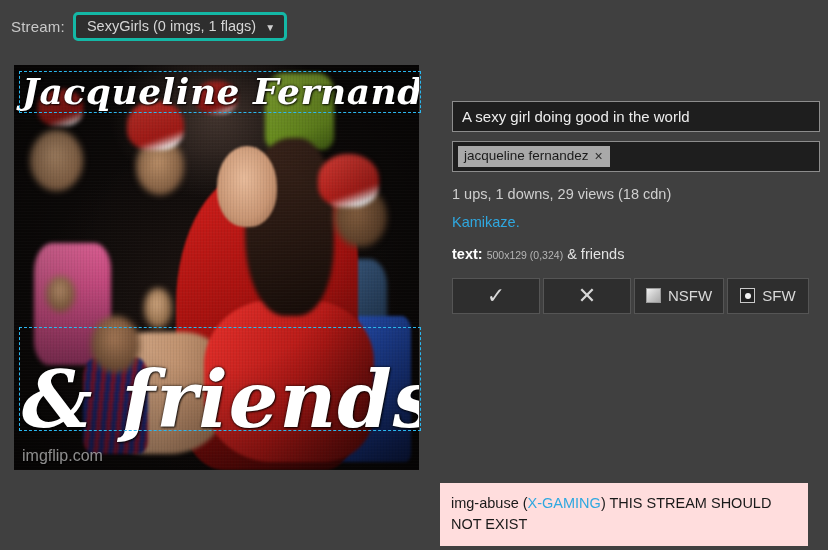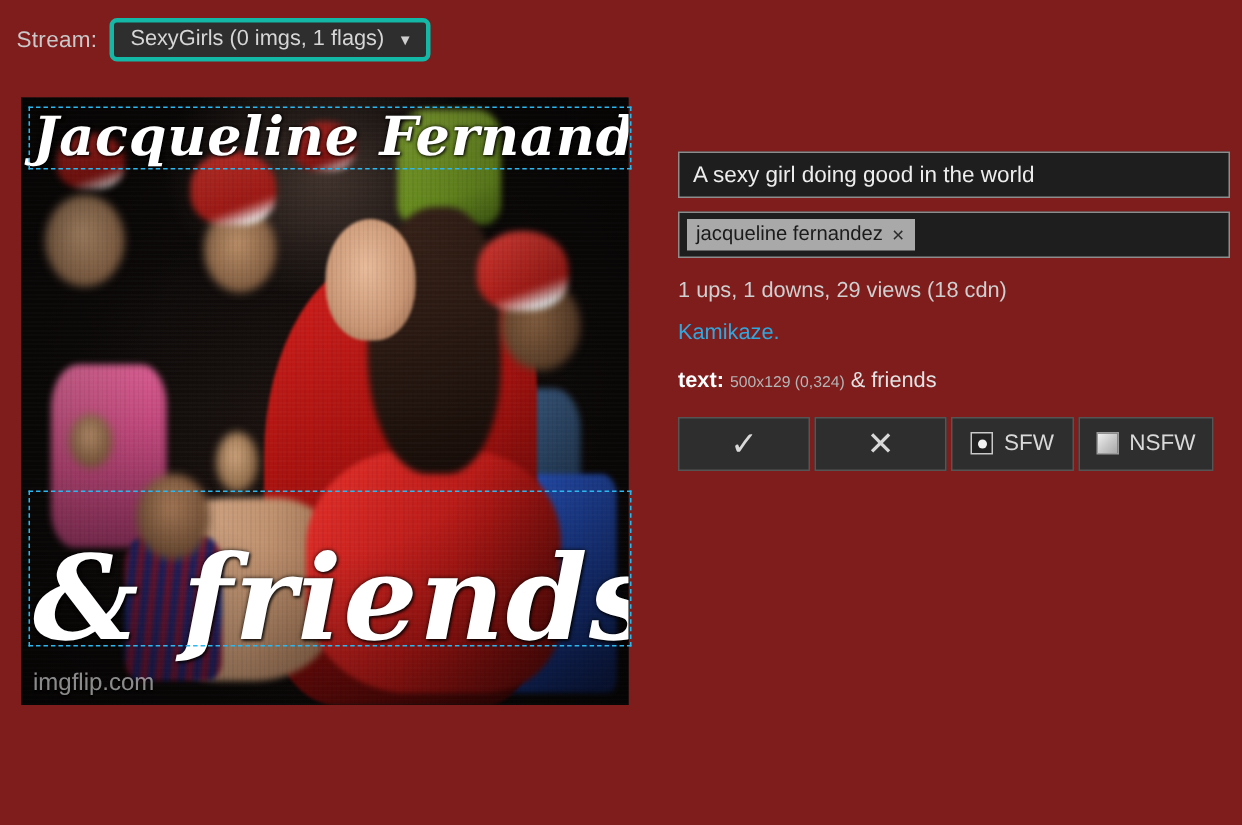--- a/index.html
+++ b/index.html
@@ -2,21 +2,21 @@
 <html><head>
 <meta charset="utf-8">
 <style>
   * { box-sizing: border-box; margin: 0; padding: 0; }
   html, body {
     width: 828px; height: 550px;
     background: #121212;
     font-family: "Liberation Sans", sans-serif;
     overflow: hidden;
   }
-  .page { position: relative; width: 828px; height: 550px; background: #7f1d1d; }
+  .page { position: relative; width: 828px; height: 550px; background: #404040; }
 
   
   .header { position: absolute; left: 0; top: 0; width: 828px; height: 52px; display: flex; align-items: center; }
   .stream-label {
     margin-left: 11px; color: #c9c9c9; font-size: 15px; letter-spacing: .2px;
   }
   .stream-select {
     margin-left: 8px; height: 29px; display: flex; align-items: center;
     background: #2e2e2e; border: 3px solid #14b8a6; border-radius: 5px;
     padding: 0 9px 0 11px; color: #d6d6d6; font-size: 14.5px; cursor: pointer;
@@ -272,26 +272,29 @@
       </div>
     </div>
 
     <div class="btn-row">
       <div class="btn approve">
         <span>✓</span>
       </div>
       <div class="btn reject">
         <span>✕</span>
       </div>
+      <div class="btn nsfw">
+        <span class="box-icon off"></span>
+        <span>NSFW</span>
+      </div>
       <div class="btn sfw">
         <span class="box-icon on"></span>
         <span>SFW</span>
       </div>
-      <div class="btn nsfw">
-        <span class="box-icon off"></span>
-        <span>NSFW</span>
-      </div>
     </div>
 
   </div>
 
+  <div class="alert">
+    <span>img-abuse (</span><a class="link">X-GAMING</a><span>) THIS STREAM SHOULD NOT EXIST</span>
+  </div>
 
 </div>
 
 </body></html>

